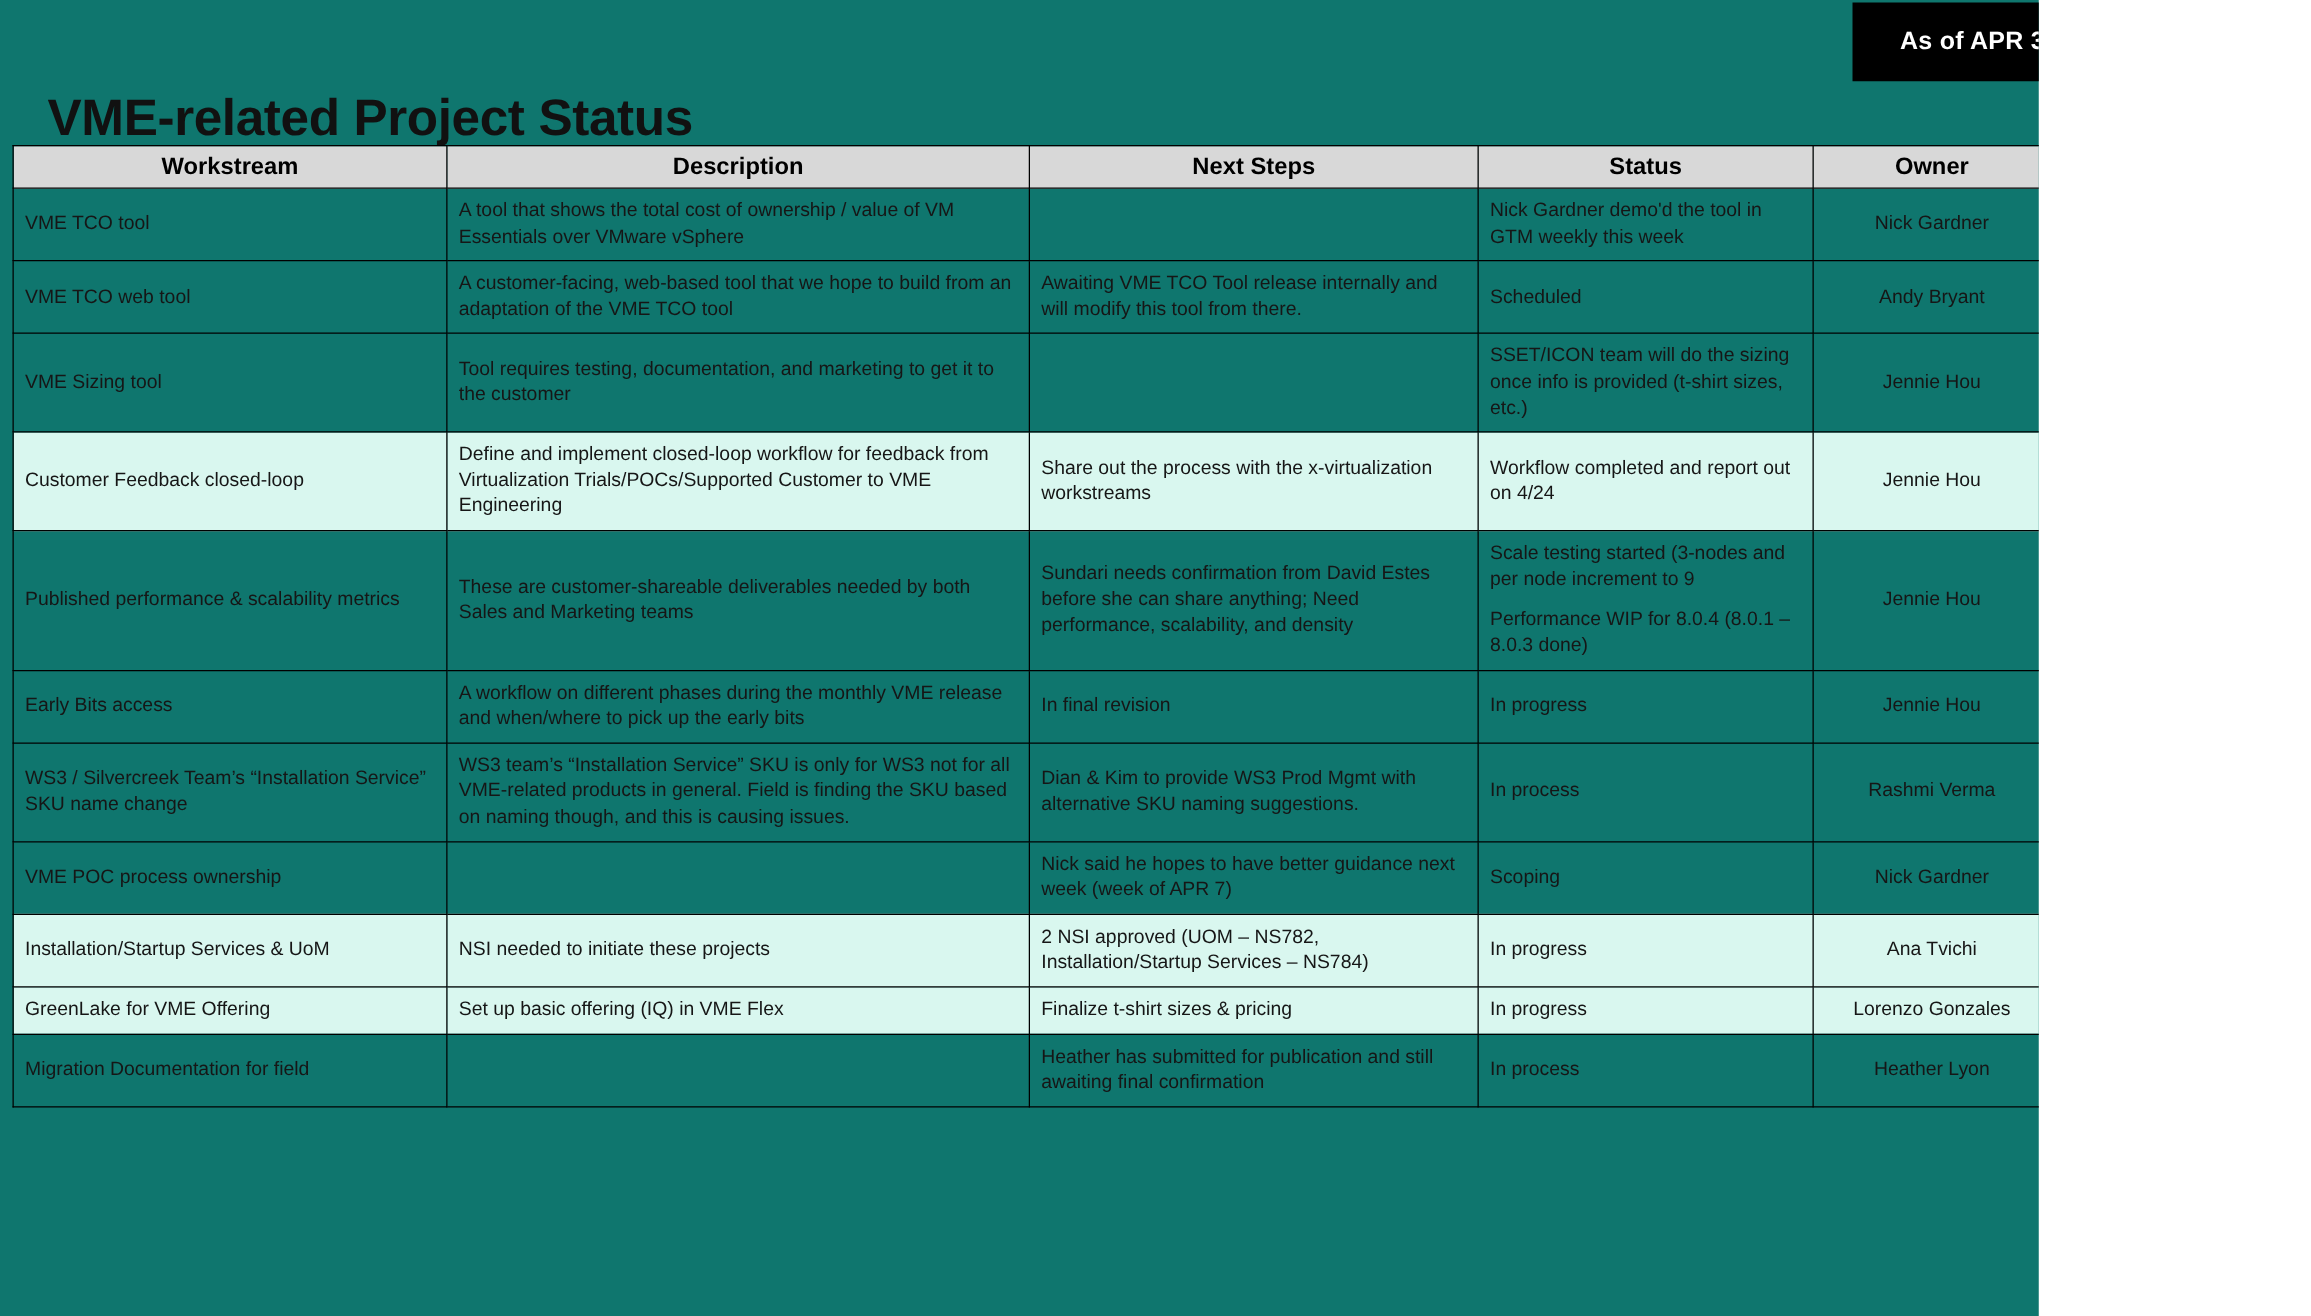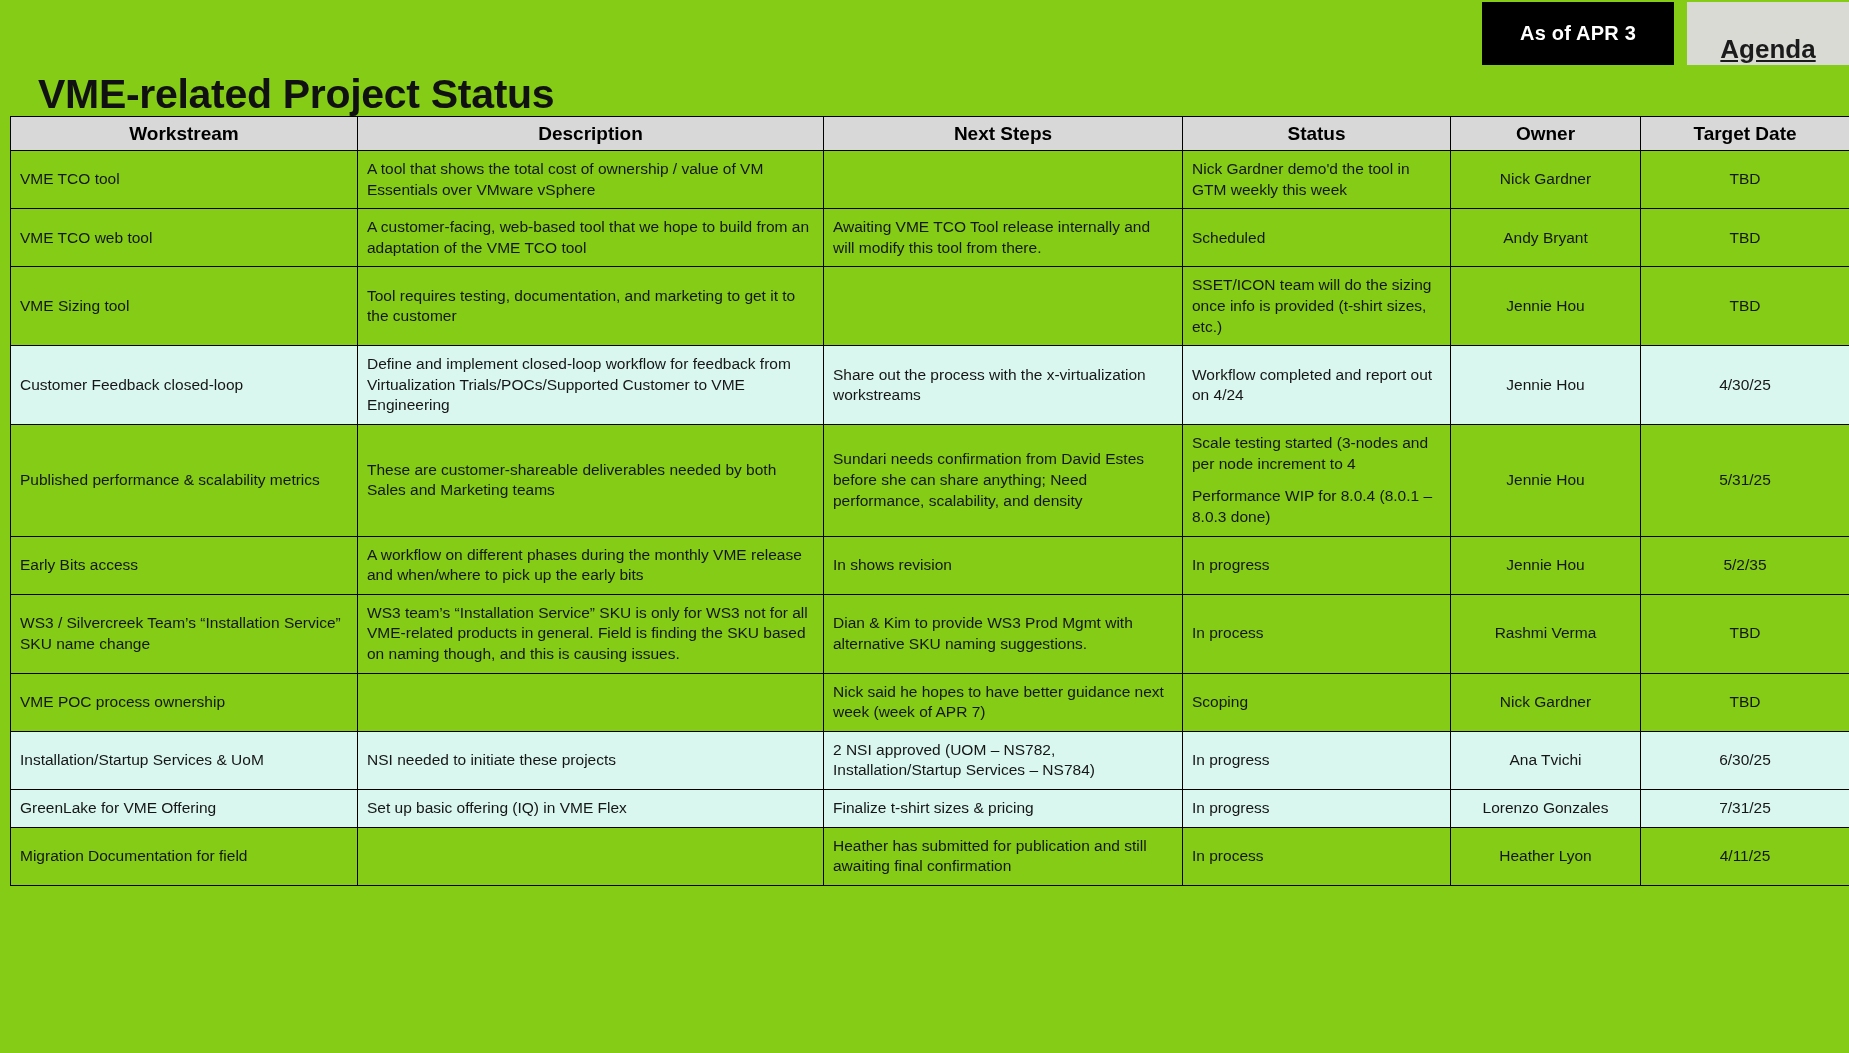--- a/index.html
+++ b/index.html
@@ -3,23 +3,23 @@
 <meta charset="utf-8">
 <style>
   * { box-sizing: border-box; }
   html, body {
     margin: 0; padding: 0;
     background: #ffffff;
     font-family: "Liberation Sans", sans-serif;
   }
   .page {
     position: relative;
-    width: 1849px;
+    width: 1631px;
     height: 1053px;
-    background: #84cc16;
+    background: #0f766e;
     overflow: hidden;
   }
 
   
   .badge-asof {
     position: absolute;
     top: 2px;
     left: 1482px;
     width: 192px;
     height: 63px;
@@ -190,31 +190,31 @@
           <td>Workflow completed and report out on 4/24</td>
           <td class="center">Jennie Hou</td>
           <td class="center">4/30/25</td>
         </tr>
 
         <tr>
           <td class="ws">Published performance &amp; scalability metrics</td>
           <td>These are customer-shareable deliverables needed by both Sales and Marketing teams</td>
           <td>Sundari needs confirmation from David Estes before she can share anything; Need performance, scalability, and density</td>
           <td>
-            <div>Scale testing started (3-nodes and per node increment to 4</div>
+            <div>Scale testing started (3-nodes and per node increment to 9</div>
             <div class="subline">Performance WIP for 8.0.4 (8.0.1 – 8.0.3 done)</div>
           </td>
           <td class="center">Jennie Hou</td>
           <td class="center">5/31/25</td>
         </tr>
 
         <tr>
           <td class="ws">Early Bits access</td>
           <td>A workflow on different phases during the monthly VME release and when/where to pick up the early bits</td>
-          <td>In shows revision</td>
+          <td>In final revision</td>
           <td>In progress</td>
           <td class="center">Jennie Hou</td>
           <td class="center">5/2/35</td>
         </tr>
 
         <tr>
           <td class="ws"><span>WS3 / </span><span class="squiggle">Silvercreek</span><span> Team’s “Installation Service” SKU name change</span></td>
           <td>WS3 team’s “Installation Service” SKU is only for WS3 not for all VME-related products in general. Field is finding the SKU based on naming though, and this is causing issues.</td>
           <td>Dian &amp; Kim to provide WS3 Prod Mgmt with alternative SKU naming suggestions.</td>
           <td>In process</td>

